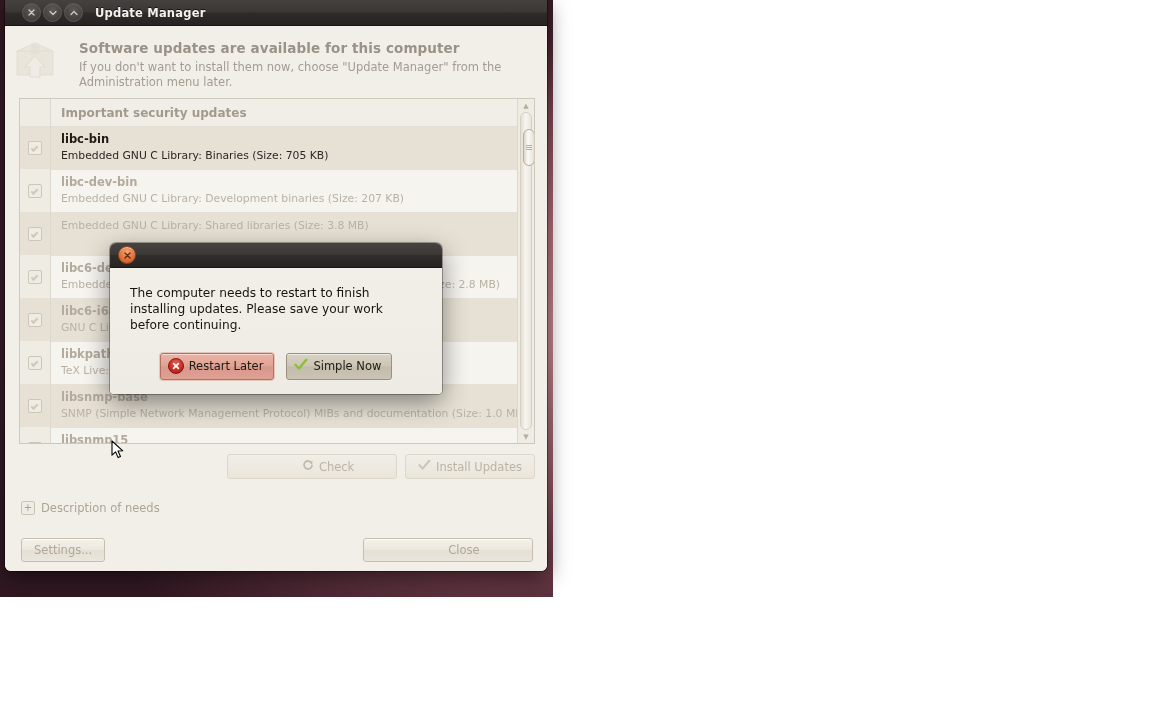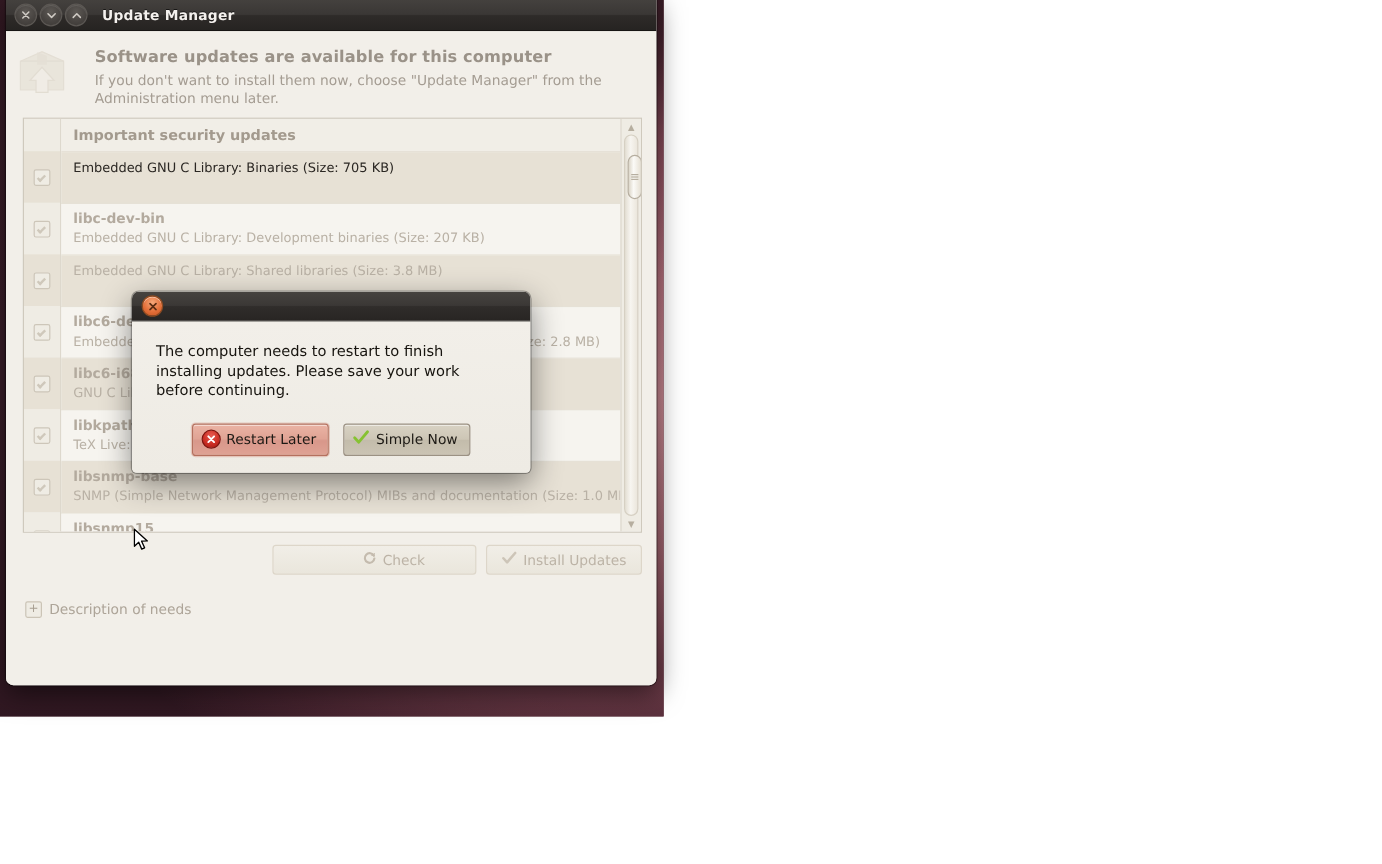--- a/index.html
+++ b/index.html
@@ -42,21 +42,21 @@
     box-shadow: 0 6px 22px rgba(0,0,0,0.55), 0 0 0 1px rgba(0,0,0,0.35);
     background: #f2efe9;
     overflow: hidden;
   }
   #titlebar {
     height: 25px;
     background: linear-gradient(to bottom, #44413e 0%, #3a3735 48%, #2e2b29 52%, #262422 100%);
     border-bottom: 1px solid #171513;
     display: flex;
     align-items: center;
-    padding-left: 7px;
+    padding-left: 17px;
     position: relative;
   }
   .wbtns { display: flex; gap: 2px; align-items: center; }
   .wbtn {
     width: 17px; height: 17px;
     border-radius: 50%;
     background: radial-gradient(circle at 50% 35%, #5d5955 0%, #474340 60%, #3b3835 100%);
     border: 1px solid #5c5854;
     box-shadow: inset 0 1px 0 rgba(255,255,255,0.10);
     display: flex; align-items: center; justify-content: center;
@@ -403,20 +403,21 @@
       </div>
     </div>
 
     <div id="list-wrap">
       <div id="list-col-check"></div>
 
       <div id="list-body">
         <div id="list-header">Important security updates</div>
 
         <div class="row first alt">
+          <div class="row-name">libc-bin</div>
           <div class="row-desc">Embedded GNU C Library: Binaries (Size: 705 KB)</div>
         </div>
         <div class="row plain">
           <div class="row-name">libc-dev-bin</div>
           <div class="row-desc">Embedded GNU C Library: Development binaries (Size: 207 KB)</div>
         </div>
         <div class="row alt">
           <div class="row-desc">Embedded GNU C Library: Shared libraries (Size: 3.8 MB)</div>
         </div>
         <div class="row plain">
@@ -504,20 +505,24 @@
           <span>Install Updates</span>
         </div>
       </div>
 
       <div id="expander">
         <span class="exp-box">+</span>
         <span>Description of needs</span>
       </div>
     </div>
 
+    <div id="bottom-bar">
+      <div class="btn" style="color:#b0a79a;">Settings...</div>
+      <div class="btn wide" style="color:#b0a79a;">Close</div>
+    </div>
 
   </div>
 </div>
 
 <div id="dialog">
   <div id="dlg-titlebar">
     <div id="dlg-close">
       <svg width="7" height="7" viewBox="0 0 7 7">
           <path d="M1 1 L6 6 M6 1 L1 6" stroke="#5a2c12" stroke-width="1.4" fill="none" stroke-linecap="round"></path>
         </svg>

